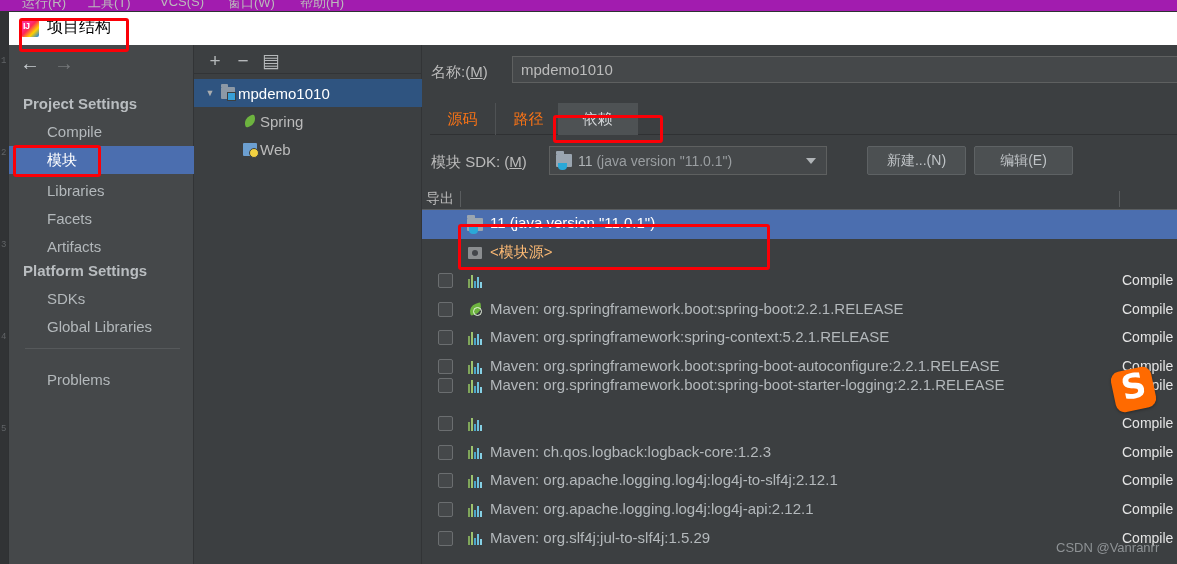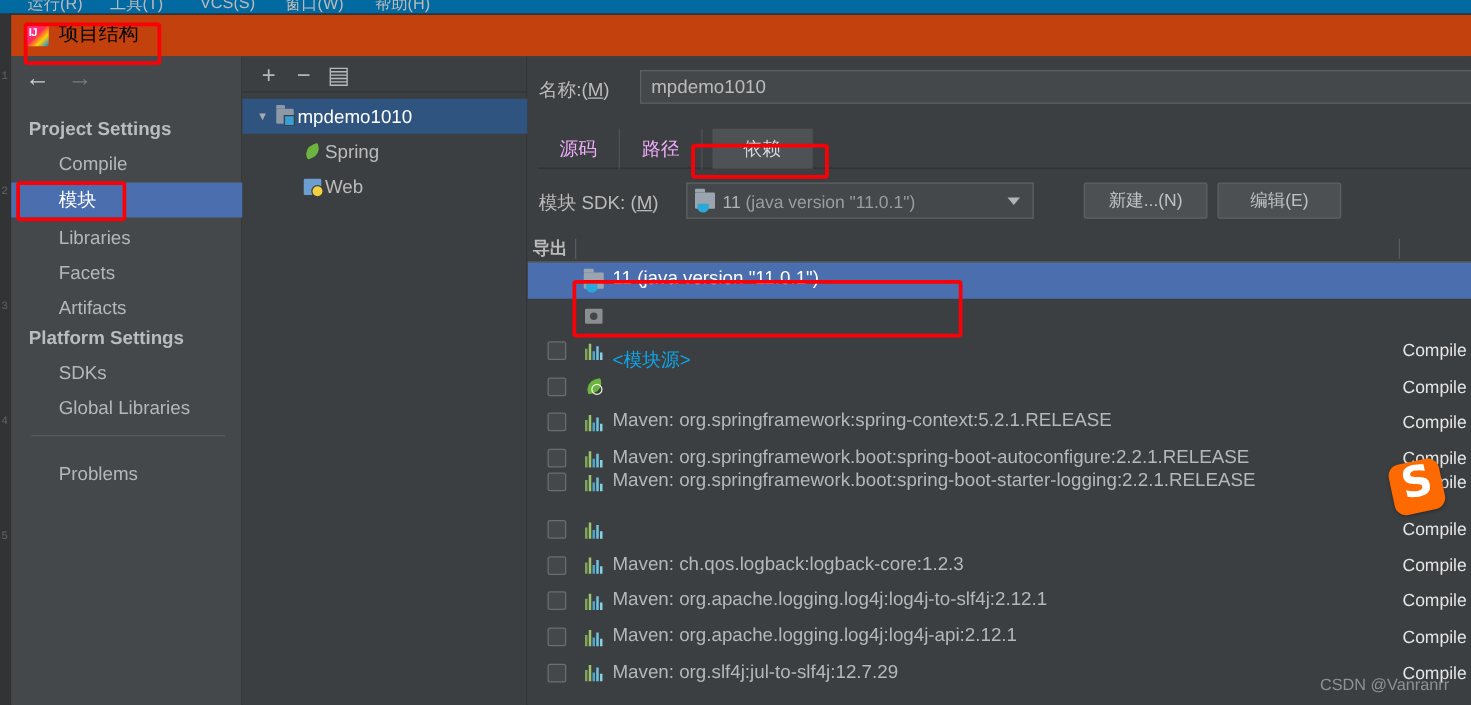--- a/index.html
+++ b/index.html
@@ -9,21 +9,21 @@
     background: #2b2b2b;
     font-family: "Liberation Sans", "DejaVu Sans", sans-serif;
     -webkit-font-smoothing: antialiased;
   }
 
   #root { position: relative; width: 1177px; height: 564px; }
 
   
   .ide-menubar {
     position: absolute; left: 0; top: 0; width: 1177px; height: 11px;
-    background: #0369a1; overflow: hidden;
+    background: #a21caf; overflow: hidden;
   }
   .ide-menubar .mi {
     position: absolute; top: -6px;
     font-size: 13px; color: #bbbbbb; white-space: nowrap;
   }
   .ide-bg {
     position: absolute; left: 0; top: 11px; width: 1177px; height: 553px;
     background: #2b2b2b;
   }
   .gutter {
@@ -43,21 +43,21 @@
   .dialog {
     position: absolute; left: 8px; top: 11px;
     width: 1169px; height: 553px;
     background: #3c3f41;
     border: 1px solid #2f3133;
   }
 
   
   .titlebar {
     position: absolute; left: 0; top: 0; width: 1169px; height: 33px;
-    background: #c2410c;
+    background: #ffffff;
   }
   .title-ij-icon {
     position: absolute; left: 12px; top: 7px; width: 18px; height: 18px;
     border-radius: 2px;
     background: linear-gradient(135deg,#ff318c 0%,#ff318c 30%,#fe2857 48%,#ffd000 72%,#087cfa 100%);
     overflow: hidden;
   }
   .title-ij-icon::after {
     content: "IJ";
     position: absolute; left: 2px; top: 2px;
@@ -188,21 +188,21 @@
     font-family: "Liberation Sans", sans-serif;
   }
 
   .tabstrip {
     position: absolute; left: 8px; top: 58px; width: 748px; height: 32px;
     border-bottom: 1px solid #2f3133;
   }
   .tab {
     position: absolute; top: 0; height: 32px;
     display: flex; align-items: center; justify-content: center;
-    font-size: 15px; color: #f0abfc;
+    font-size: 15px; color: #f97316;
     border-right: 1px solid #4f5254;
     white-space: nowrap;
   }
   .tab.active { background: #4e5254; color: #d6d9db; }
 
   .sdk-row { position: absolute; left: 0; top: 96px; width: 756px; height: 44px; }
   .sdk-label {
     position: absolute; left: 9px; top: 12px;
     font-size: 15px; color: #bbbbbb; white-space: nowrap;
   }
@@ -244,21 +244,21 @@
     background:#2aa8d8; border-radius: 0 0 4px 4px;
   }
 
   
   .tbl {
     position: absolute; left: 0; top: 144px; width: 756px; height: 376px;
     overflow: hidden;
   }
   .tbl-head {
     position: absolute; left: 0; top: 0; width: 756px; height: 21px;
-    background: #3c3f41; border-bottom: 1px solid #5a5d5f; font-weight: bold;
+    background: #3c3f41; border-bottom: 1px solid #5a5d5f;
   }
   .th {
     position: absolute; top: 0; height: 20px;
     display: flex; align-items: center;
     font-size: 14px; color: #bbbbbb; white-space: nowrap;
   }
   .th-sep { position: absolute; top: 2px; width: 1px; height: 16px; background: #5a5d5f; }
 
   .row {
     position: absolute; left: 0; width: 756px; height: 28.5px;
@@ -439,21 +439,21 @@
         <input class="name-input" type="text" id="nameinput" value="mpdemo1010" style="">
       </div>
 
       <div class="tabstrip" id="tabstrip">
           <div class="tab" style="left: 0px; width: 66px;">
             <span>源码</span>
           </div>
           <div class="tab" style="left: 66px; width: 66px;">
             <span>路径</span>
           </div>
-          <div class="tab active" style="left: 140px; width: 80px; font-family: Liberation Serif, serif;">
+          <div class="tab active" style="left: 128px; width: 80px; font-family: Liberation Serif, serif;">
             <span>依赖</span>
           </div>
         </div>
 
       <div class="sdk-row">
         <div class="sdk-label" id="sdklabel">模块 SDK:  (<u>M</u>)</div>
         <div class="sdk-combo">
           <span class="icon-jdk"></span>
           <span class="label" id="sdkvalue">11 <span class="dim">(java version "11.0.1")</span></span>
           <span class="combo-arrow"></span>
@@ -472,40 +472,41 @@
             <div class="row selected" style="top: 21px;">
               <div class="rowicon">
                 <span class="icon-jdk"></span>
               </div>
               <div class="rowtext">11 (java version "11.0.1")</div>
             </div>
             <div class="row" style="top: 49.6px;">
               <div class="rowicon">
                 <span class="icon-modsrc"></span>
               </div>
-              <div class="rowtext" style="color: #0ea5e9; margin-top: 36px;">&lt;模块源&gt;</div>
+              <div class="rowtext" style="color: #fdba74;">&lt;模块源&gt;</div>
             </div>
             <div class="row" style="top: 78.2px;">
               <div class="cb"></div>
               <div class="rowicon">
                 <span class="icon-lib">
                   <i style="left: 0px; height: 9px; background: rgb(127, 165, 90);"></i>
                   <i style="left: 3px; height: 13px; background: rgb(157, 196, 111);"></i>
                   <i style="left: 6px; height: 7px; background: rgb(77, 166, 201);"></i>
                   <i style="left: 9px; height: 11px; background: rgb(111, 194, 221);"></i>
                   <i style="left: 12px; height: 6px; background: rgb(134, 208, 228);"></i>
                 </span>
               </div>
               <div class="scopetext">Compile</div>
             </div>
             <div class="row" style="top: 106.8px;">
               <div class="cb"></div>
               <div class="rowicon">
                 <span class="icon-springboot"></span>
               </div>
+              <div class="rowtext">Maven: org.springframework.boot:spring-boot:2.2.1.RELEASE</div>
               <div class="scopetext">Compile</div>
             </div>
             <div class="row" style="top: 135.4px;">
               <div class="cb"></div>
               <div class="rowicon">
                 <span class="icon-lib">
                   <i style="left: 0px; height: 9px; background: rgb(127, 165, 90);"></i>
                   <i style="left: 3px; height: 13px; background: rgb(157, 196, 111);"></i>
                   <i style="left: 6px; height: 7px; background: rgb(77, 166, 201);"></i>
                   <i style="left: 9px; height: 11px; background: rgb(111, 194, 221);"></i>
@@ -602,21 +603,21 @@
               <div class="cb"></div>
               <div class="rowicon">
                 <span class="icon-lib">
                   <i style="left: 0px; height: 9px; background: rgb(127, 165, 90);"></i>
                   <i style="left: 3px; height: 13px; background: rgb(157, 196, 111);"></i>
                   <i style="left: 6px; height: 7px; background: rgb(77, 166, 201);"></i>
                   <i style="left: 9px; height: 11px; background: rgb(111, 194, 221);"></i>
                   <i style="left: 12px; height: 6px; background: rgb(134, 208, 228);"></i>
                 </span>
               </div>
-              <div class="rowtext">Maven: org.slf4j:jul-to-slf4j:12.7.29</div>
+              <div class="rowtext">Maven: org.slf4j:jul-to-slf4j:1.5.29</div>
               <div class="scopetext">Compile</div>
             </div>
           </div>
       </div>
 
     </div>
 
     <div id="annots">
         <div class="redbox" style="left: 10px; top: 6px; width: 110px; height: 34px; border-color: rgb(251, 0, 7);"></div>
         <div class="redbox" style="left: 4px; top: 133px; width: 88px; height: 32px; border-color: rgb(251, 0, 7);"></div>

